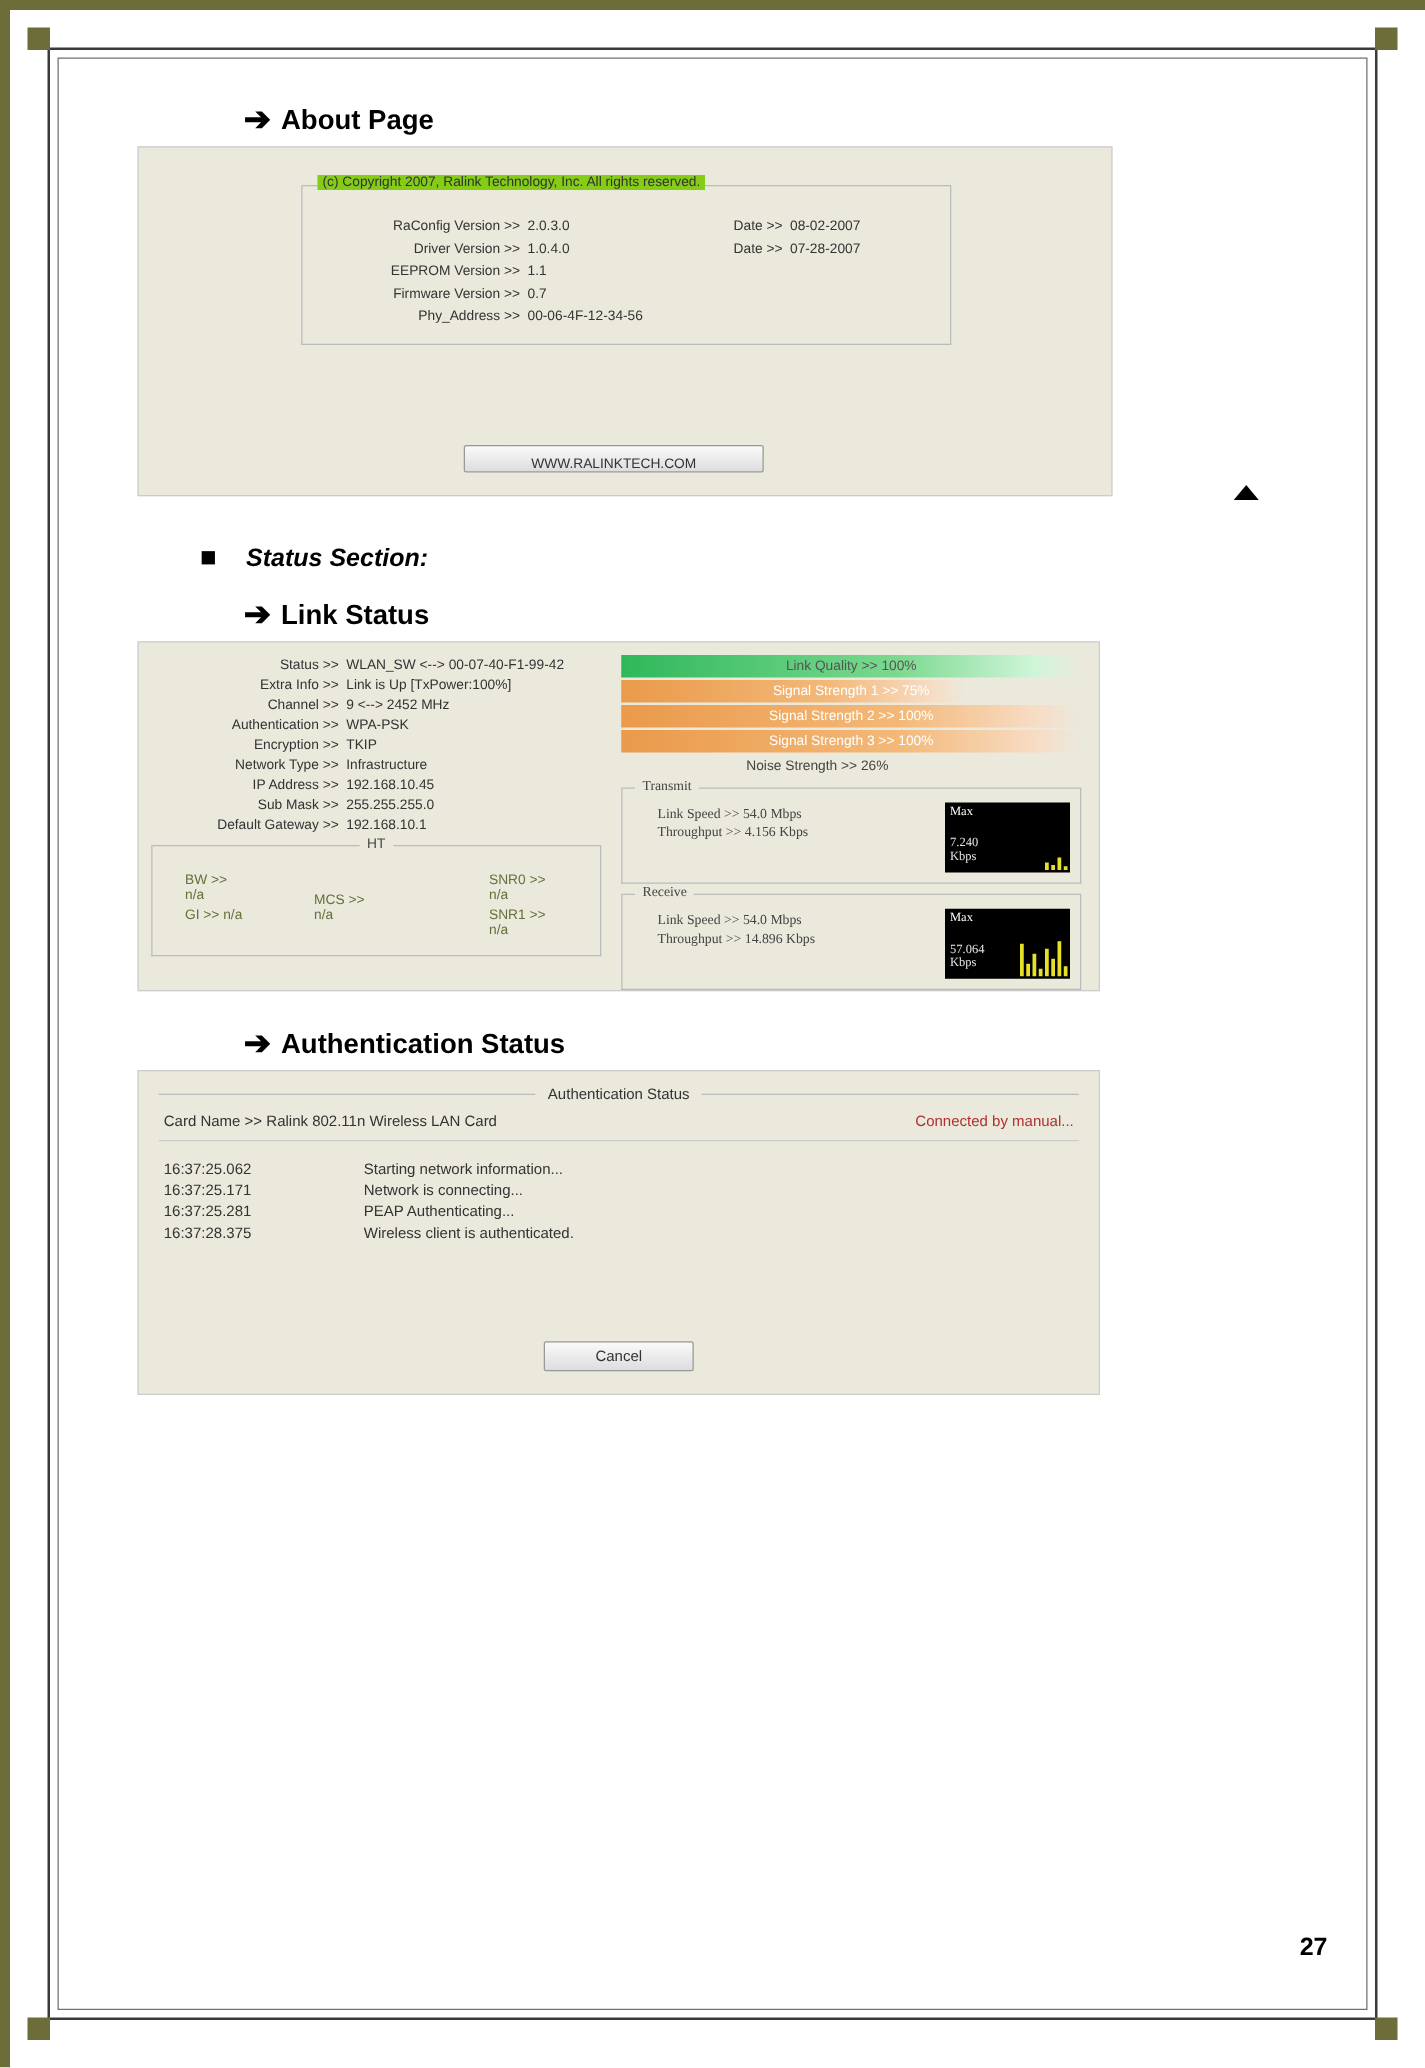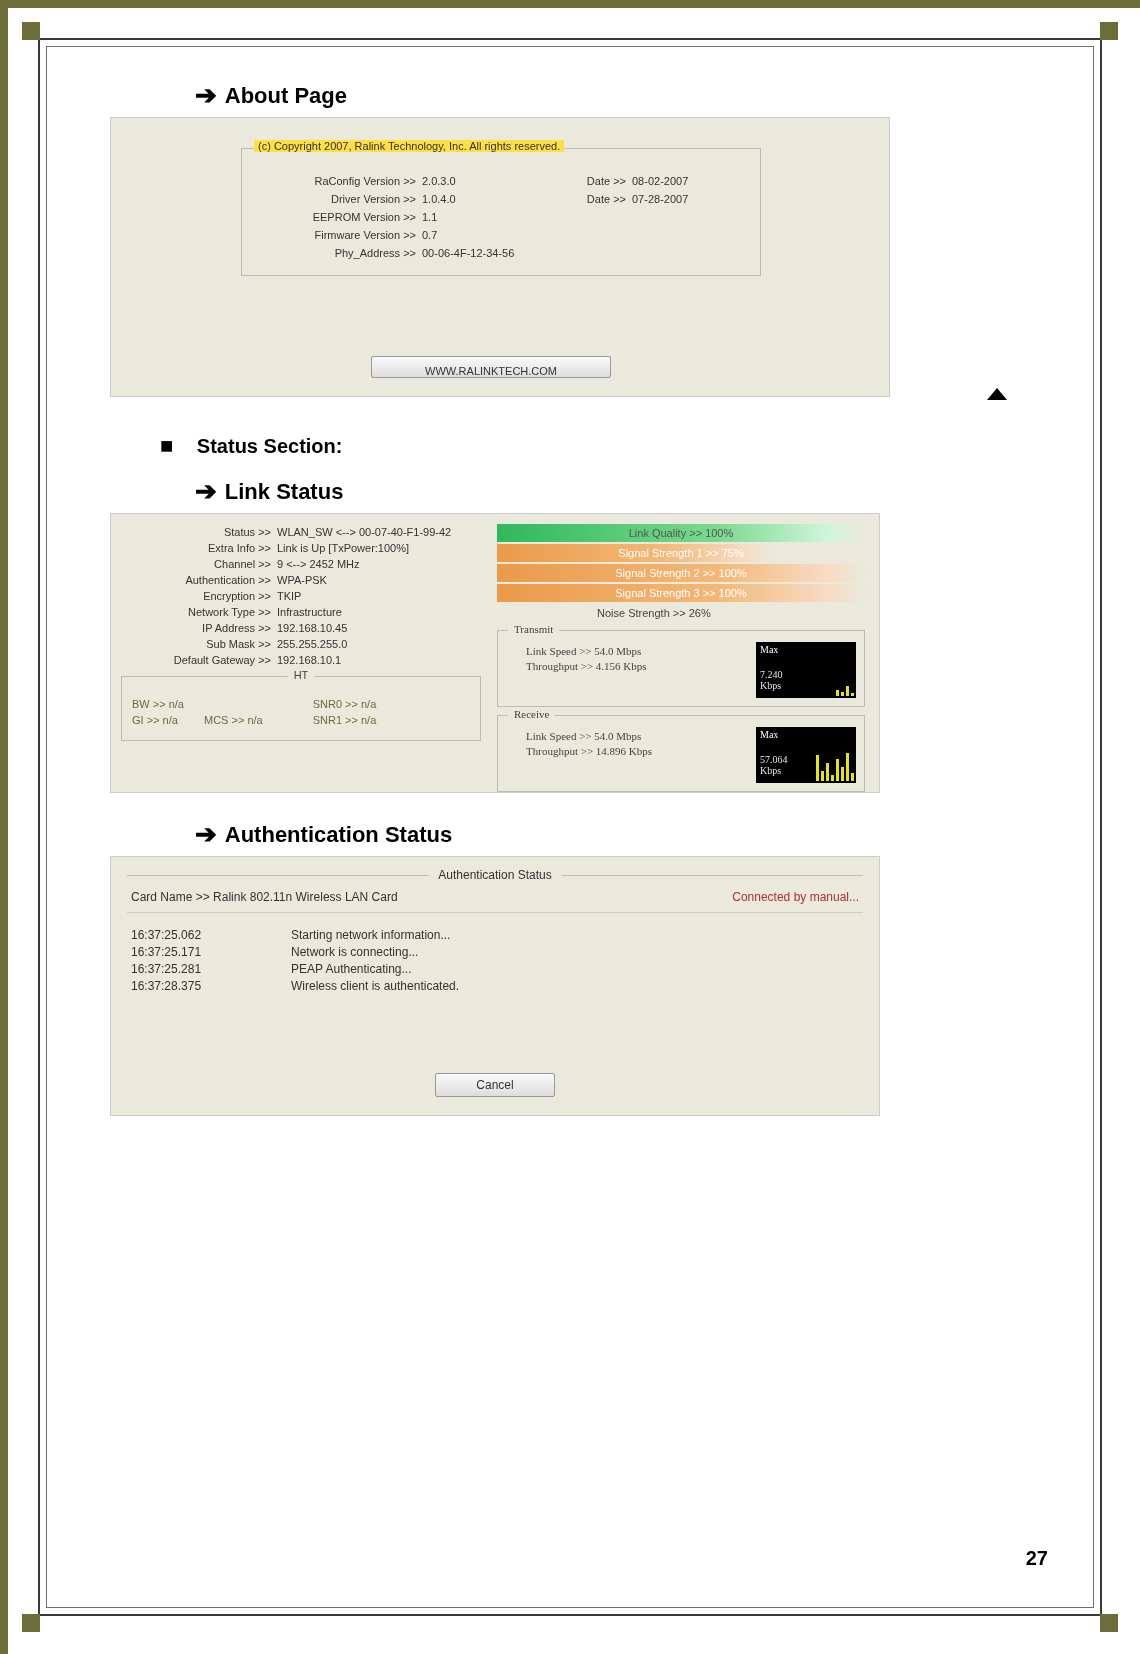--- a/index.html
+++ b/index.html
@@ -72,21 +72,21 @@
     border-top: none;
   }
   .about-title-rule {
     border-top: 1px solid #bbb;
     position: relative;
     margin-bottom: 14px;
   }
   .about-title {
     position: absolute;
     top: -9px; left: 12px;
-    background: #fde047;
+    background: #84cc16;
     font-size: 11px;
     color: #333;
     padding: 0 4px;
   }
   .about-rows { padding: 6px 10px 10px 10px; font-size: 11px; color: #333; }
   .about-row { display: flex; margin: 6px 0; }
   .about-row .k { width: 170px; text-align: right; padding-right: 6px; }
   .about-row .v { width: 130px; }
   .about-row .k2 { width: 80px; text-align: right; padding-right: 6px; }
   .about-row .v2 { width: 100px; }
@@ -109,20 +109,21 @@
     border-right: 10px solid transparent;
     border-bottom: 12px solid #000;
   }
 
   
   .para {
     margin: 30px 20px 12px 50px;
     font-size: 20px; color: #000;
     line-height: 1.7;
     text-align: justify;
+    font-style: italic;
   }
   .para .bullet { font-size: 22px; margin-right: 18px; }
   .para b { font-weight: bold; }
   .para .body { display: block; margin-left: 78px; margin-top: -32px; }
 
   
   .link-panel {
     width: 770px;
     height: 280px;
     display: flex;
@@ -140,21 +141,21 @@
     border: 1px solid #bbb;
     border-top: none;
     margin-top: 10px;
     position: relative;
     padding: 18px 10px 10px 10px;
   }
   .ht-box .ht-rule { position: absolute; top: 0; left: 0; right: 0; border-top: 1px solid #bbb; }
   .ht-box .ht-label { position: absolute; top: -7px; left: 50%; transform: translateX(-50%); background:#eae9dc; padding:0 6px; font-size:11px; }
   .ht-cols { display: flex; gap: 20px; }
   .ht-cols .col { font-size: 11px; color: #333; }
-  .ht-cols .col div { margin: 4px 0; }
+  .ht-cols .col div { margin: 4px 16px; }
   .na { color: #66703a; }
 
   .link-right {
     width: 380px;
     padding: 8px 6px;
   }
   .bar {
     height: 18px;
     margin: 2px 0;
     display: flex; align-items: center;
@@ -216,21 +217,21 @@
     position:absolute; bottom: 18px; left: 50%; transform: translateX(-50%);
     width: 120px; height: 24px;
     background: linear-gradient(#fafafa,#ddd);
     border: 1px solid #999; border-radius: 2px;
     display:flex; align-items:center; justify-content:center;
     font-size:12px;
   }
 
   .page-num {
     position: absolute;
-    right: 92px;
+    right: 78px;
     bottom: 84px;
     font-weight: bold;
     font-size: 20px;
   }
 </style>
 </head>
 <body>
 
 <div class="frame-outer"></div>
 <div class="frame-inner"></div>

